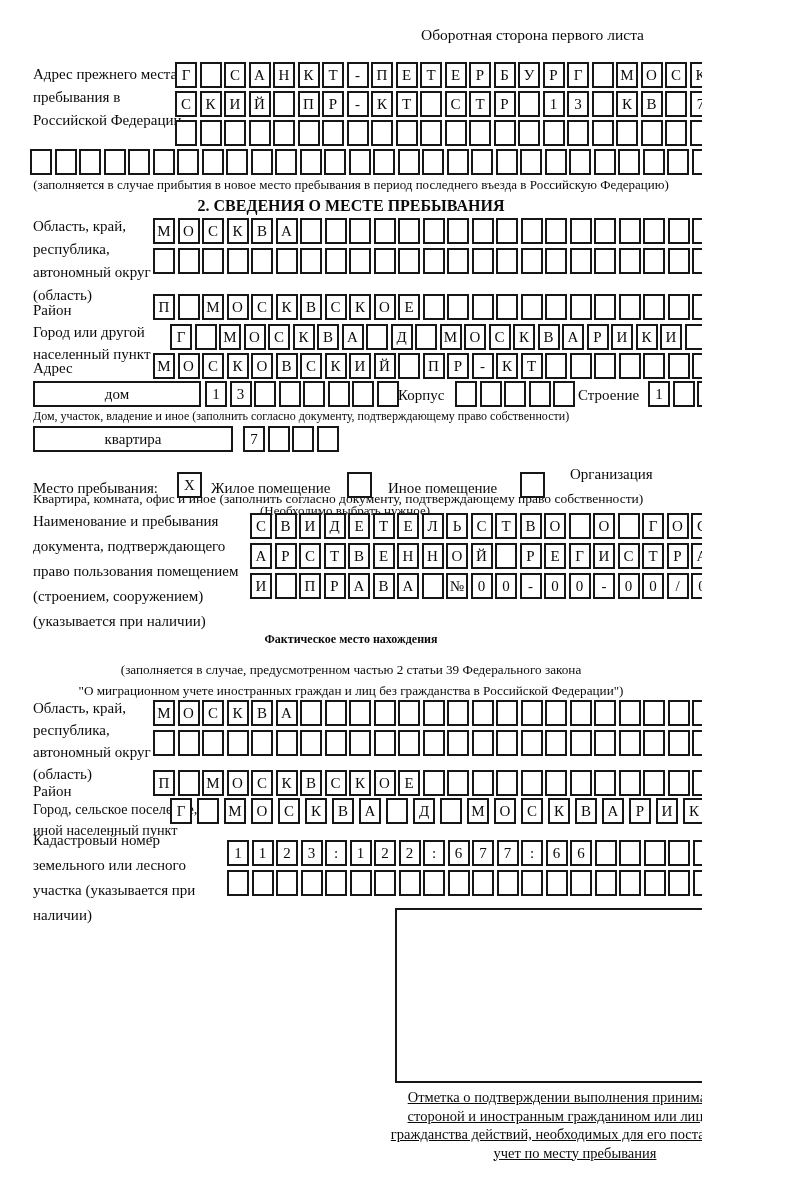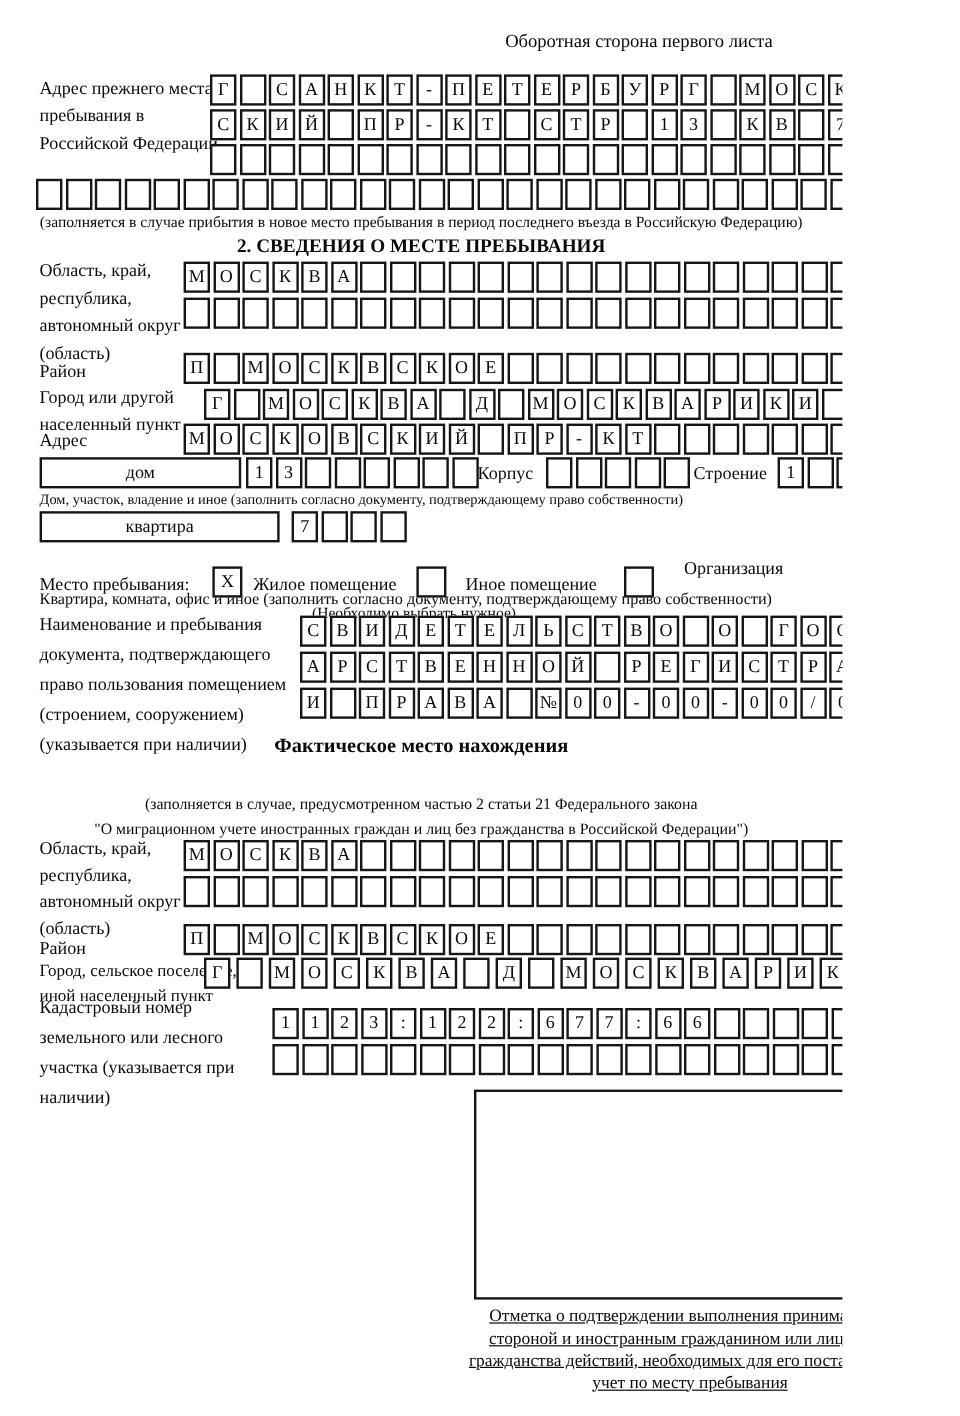--- a/index.html
+++ b/index.html
@@ -62,22 +62,22 @@
   <div class="checkbox" style="left:177px;top:472px;">X</div>
   <div class="label" style="left:211px;top:477px;">Жилое помещение</div>
   <div class="checkbox" style="left:347px;top:472px;"></div>
   <div class="label" style="left:388px;top:477px;">Иное помещение</div>
   <div class="checkbox" style="left:520px;top:472px;"></div>
   <div class="label" style="left:570px;top:463px;">Организация</div>
   <div class="caption" style="left:150px;top:503px;width:390px;text-align:center;">(Необходимо выбрать нужное)</div>
 
   <div class="label lh25" style="left:33px;top:509px;width:215px;">Наименование и пребывания документа, подтверждающего право пользования помещением (строением, сооружением) (указывается при наличии)</div>
 
-  <div class="sect-title" style="top:612px;font-size:17px;">Фактическое место нахождения</div>
-  <div class="caption center" style="top:662px;font-size:13.2px;">(заполняется в случае, предусмотренном частью 2 статьи 21 Федерального закона</div>
+  <div class="sect-title" style="top:632px;font-size:12px;">Фактическое место нахождения</div>
+  <div class="caption center" style="top:662px;font-size:13.2px;">(заполняется в случае, предусмотренном частью 2 статьи 39 Федерального закона</div>
   <div class="caption center" style="top:683px;font-size:13.2px;">"О миграционном учете иностранных граждан и лиц без гражданства в Российской Федерации")</div>
 
   <div class="label lh22" style="left:33px;top:697px;width:150px;">Область, край, республика, автономный округ (область)</div>
   <div class="label" style="left:33px;top:780px;">Район</div>
   <div class="label small" style="left:33px;top:799px;width:175px;line-height:21px;">Город, сельское поселение, иной населенный пункт</div>
   <div class="label lh25" style="left:33px;top:828px;width:190px;">Кадастровый номер земельного или лесного участка (указывается при наличии)</div>
 
   <div class="stamp-box"></div>
   <div class="stamp-caption">Отметка о подтверждении выполнения принимающей стороной и иностранным гражданином или лицом без гражданства действий, необходимых для его постановки на учет по месту пребывания</div>
 

